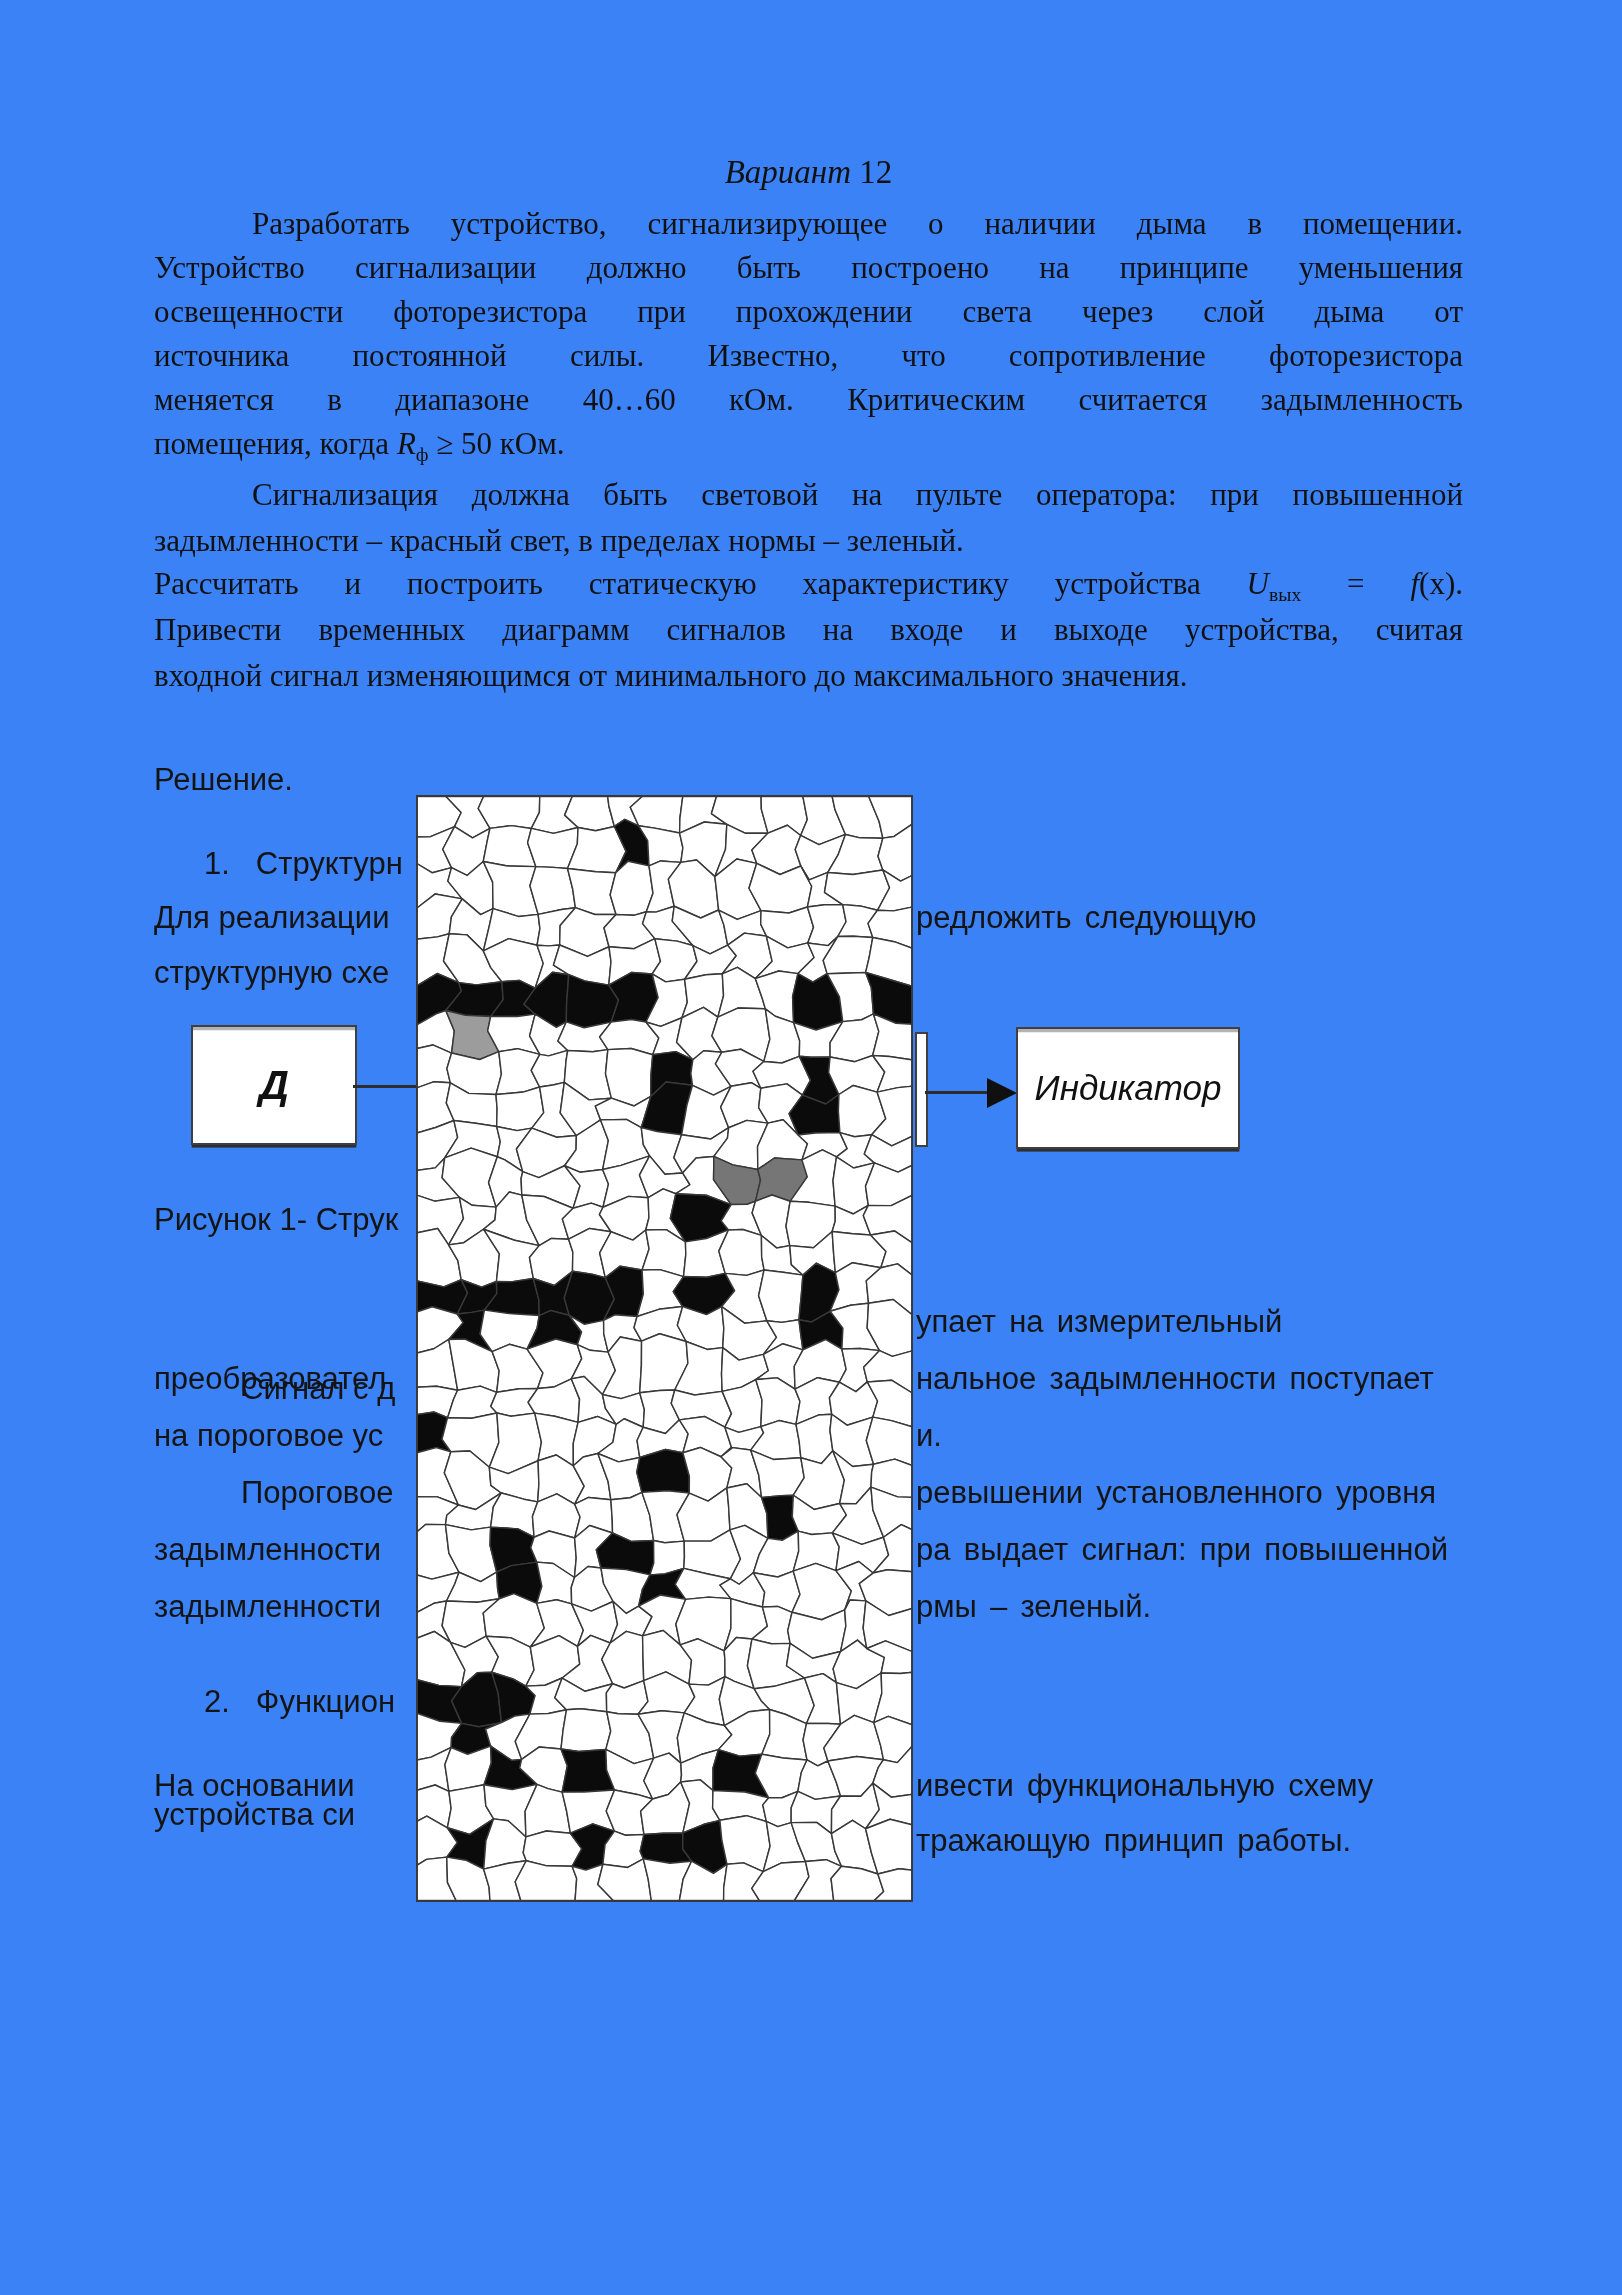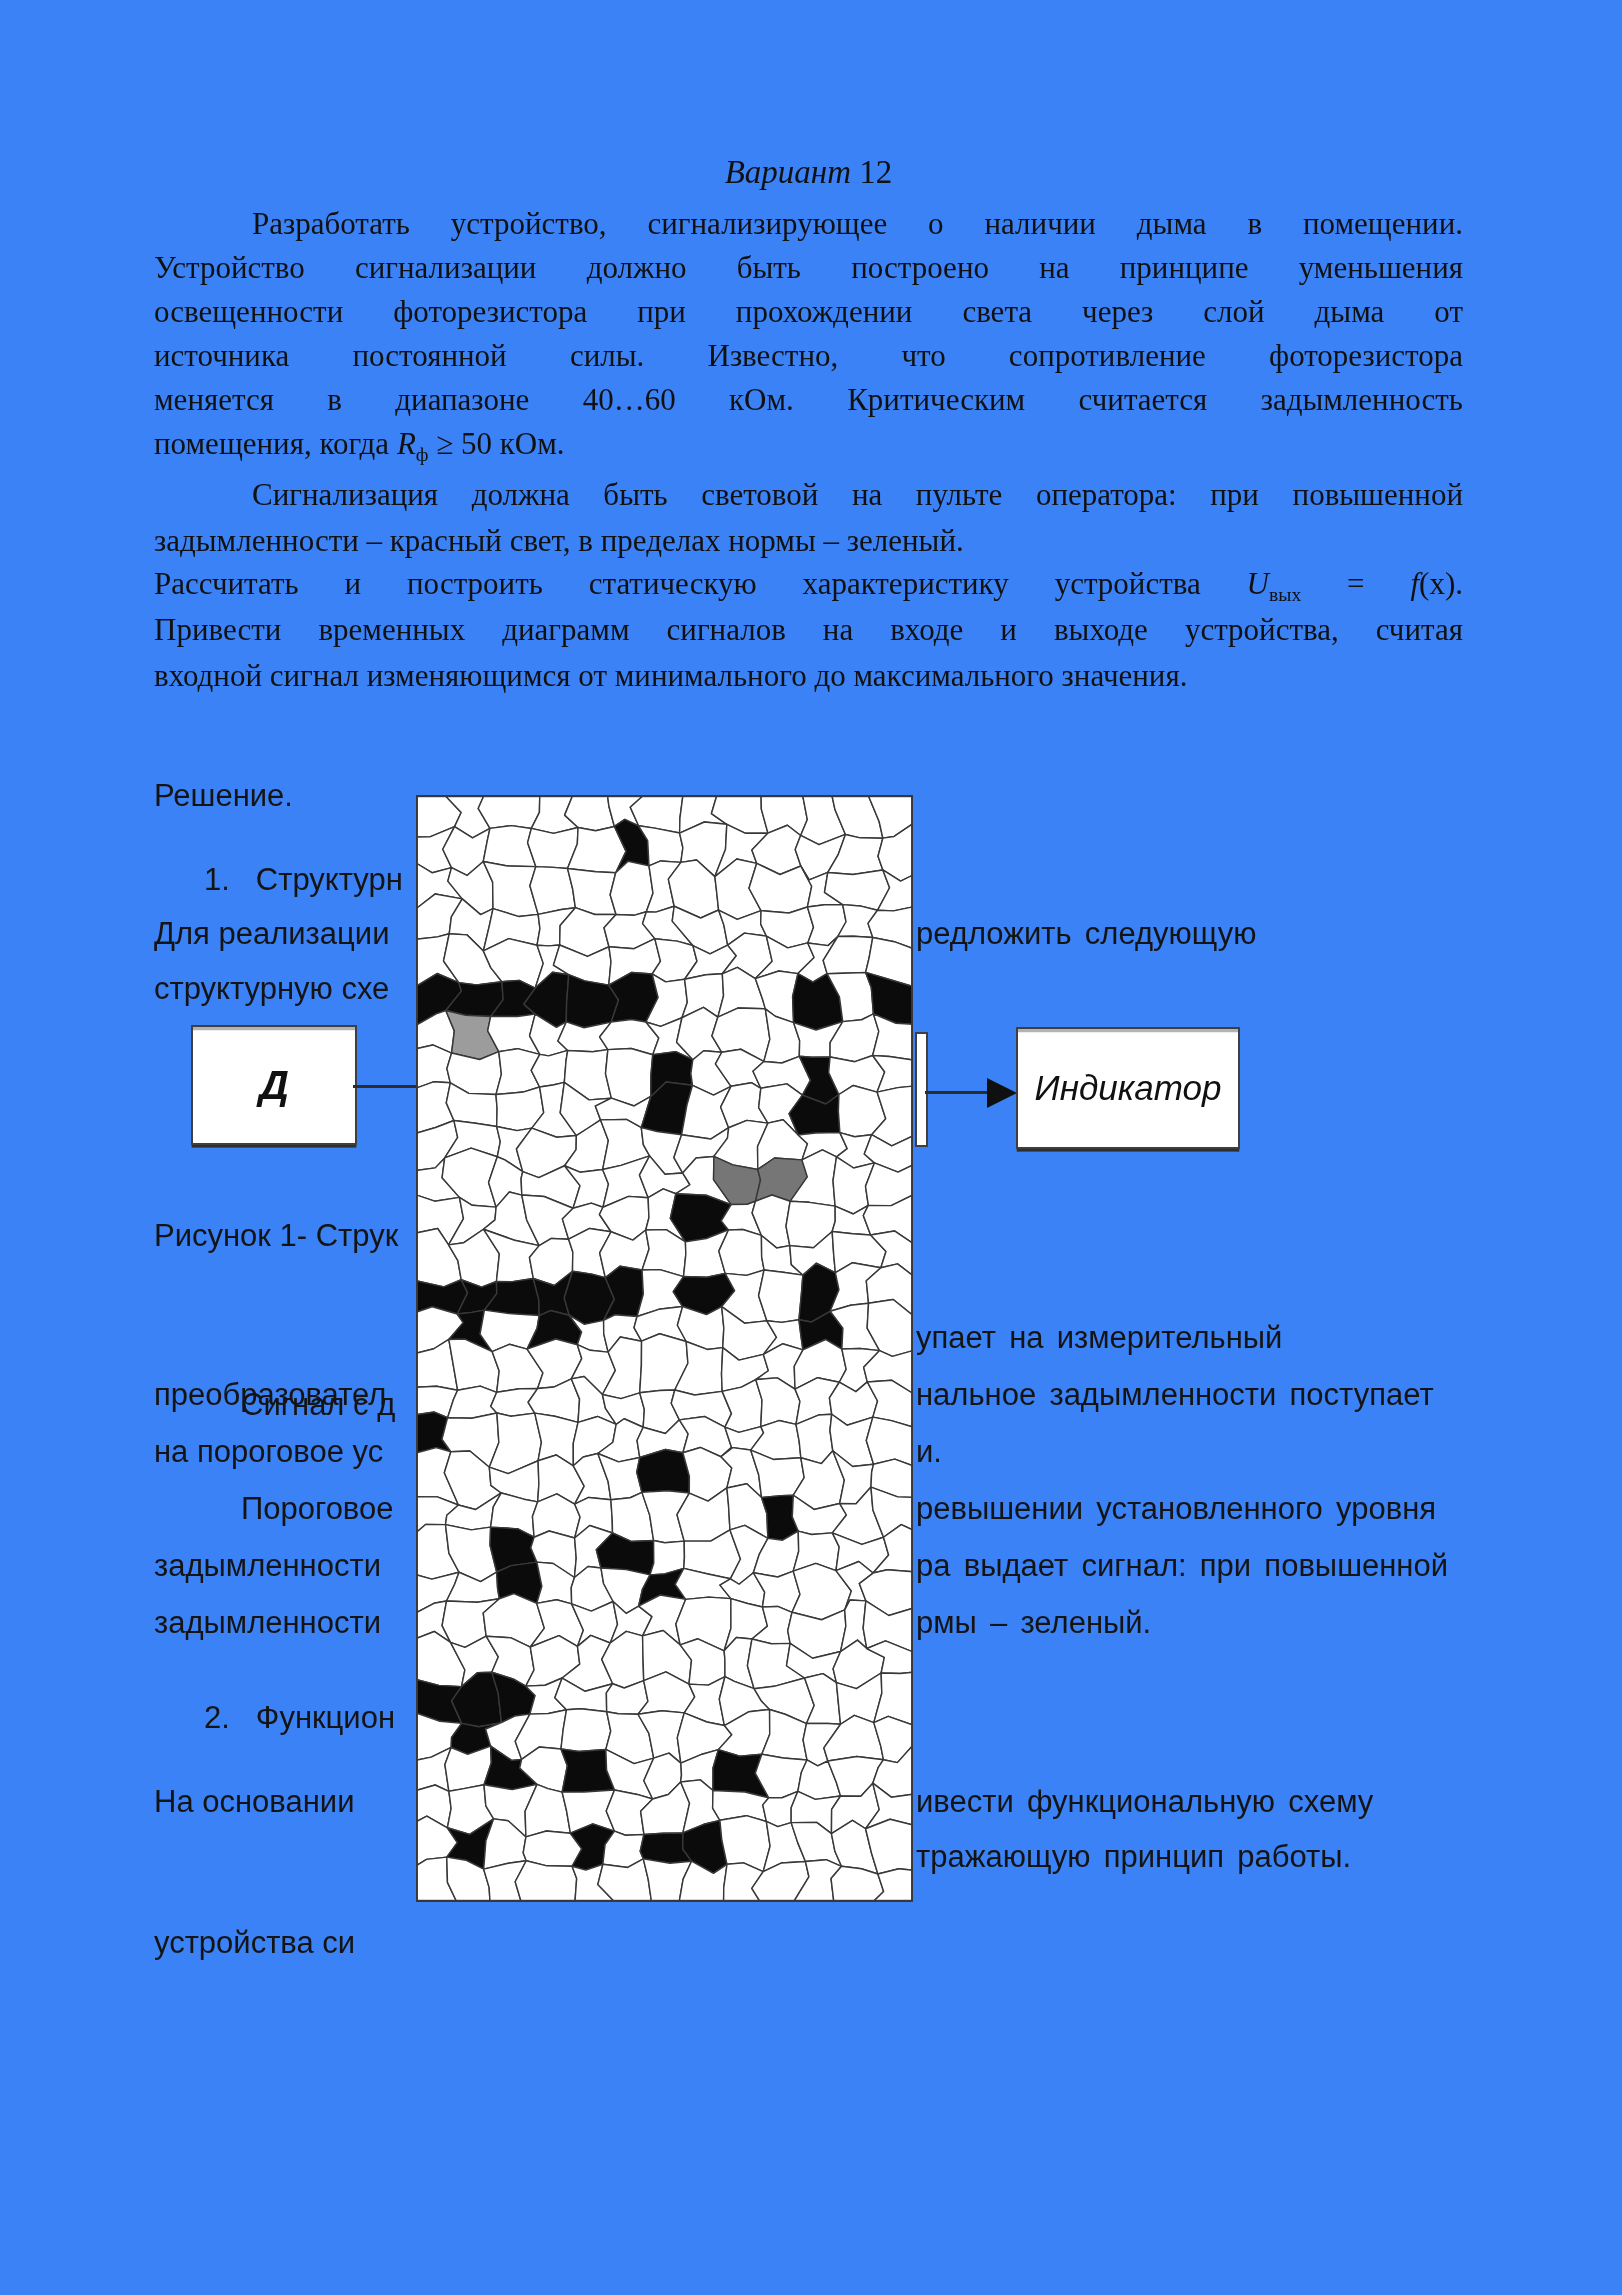--- a/index.html
+++ b/index.html
@@ -10,21 +10,21 @@
              font-size:33px;font-style:italic;}
   .doc-title .num{font-style:normal;}
   .serif-block{position:absolute;left:154px;width:1309px;font-size:31px;}
   .sline{height:44px;line-height:44px;white-space:nowrap;}
   .p23 .sline{height:46px;line-height:46px;}
   .just{text-align:justify;text-align-last:justify;white-space:normal;}
   .indent{text-indent:98px;}
   sub{font-size:19.6px;}
   
   .sans{position:absolute;font-family:"Liberation Sans", sans-serif;font-size:31px;
-        line-height:37px;white-space:pre;color:#141414;margin-top:16px;}
+        line-height:37px;white-space:pre;color:#141414;}
   .rfrag{word-spacing:4.6px;}
   .itemgap{display:inline-block;width:26px;}
   
   .block-box{position:absolute;background:#fff;border:2px solid #3f3f3f;
              box-shadow: inset 0 3.9px 0 -0.7px #b3b3b3, 0 3.3px 0 -0.7px #2f2f2f;
              display:flex;align-items:center;justify-content:center;
              font-family:"Liberation Sans", sans-serif;font-style:italic;}
   .hline{position:absolute;background:#2c2c2c;}
   .arrow-head{position:absolute;width:0;height:0;
               border-top:15.7px solid transparent;border-bottom:15.7px solid transparent;
@@ -95,21 +95,21 @@
   <div class="sans rfrag" style="left:916px;top:1531px">ра выдает сигнал: при повышенной</div>
 
   <div class="sans" style="left:154px;top:1588px">задымленности</div>
   <div class="sans rfrag" style="left:916px;top:1588px">рмы – зеленый.</div>
 
   <div class="sans" style="left:204px;top:1683px"><span>2.</span><span class="itemgap"></span><span>Функцион</span></div>
 
   <div class="sans" style="left:154px;top:1767px">На основании</div>
   <div class="sans rfrag" style="left:916px;top:1767px">ивести функциональную схему</div>
 
-  <div class="sans" style="left:154px;top:1908px">устройства си</div>
+  <div class="sans" style="left:154px;top:1796px">устройства си</div>
   <div class="sans rfrag" style="left:916px;top:1822px">тражающую принцип работы.</div>
 
   <div class="mosaic" id="mosaic"><svg width="497" height="1107" viewBox="0 0 760 1692">
         <polygon points="0.0,0.0 29.9,0.0 44.2,0.0 69.1,26.3 59.0,47.9 21.3,63.6 0.0,63.8 0.0,30.5" fill="#ffffff" stroke="#383838" stroke-width="2.2" stroke-linejoin="round"></polygon>
         <polygon points="44.2,0.0 81.6,0.0 104.1,0.0 95.1,20.2 113.1,50.6 86.5,65.2 59.0,47.9 69.1,26.3" fill="#ffffff" stroke="#383838" stroke-width="2.2" stroke-linejoin="round"></polygon>
         <polygon points="104.1,0.0 147.6,0.0 189.3,0.0 188.7,26.1 176.4,50.7 146.2,46.4 113.1,50.6 95.1,20.2" fill="#ffffff" stroke="#383838" stroke-width="2.2" stroke-linejoin="round"></polygon>
         <polygon points="189.3,0.0 218.8,0.0 239.7,0.0 227.3,30.4 247.8,49.3 210.2,58.3 176.4,50.7 188.7,26.1" fill="#ffffff" stroke="#383838" stroke-width="2.2" stroke-linejoin="round"></polygon>
         <polygon points="239.7,0.0 264.0,0.0 292.9,0.0 295.0,16.9 303.4,47.7 274.7,54.3 247.8,49.3 227.3,30.4" fill="#ffffff" stroke="#383838" stroke-width="2.2" stroke-linejoin="round"></polygon>
         <polygon points="292.9,0.0 321.6,0.0 348.0,0.0 327.6,18.2 340.4,46.7 319.3,36.9 303.4,47.7 295.0,16.9" fill="#ffffff" stroke="#383838" stroke-width="2.2" stroke-linejoin="round"></polygon>
         <polygon points="348.0,0.0 370.9,0.0 408.2,0.0 403.6,35.0 403.1,57.8 365.0,50.3 340.4,46.7 327.6,18.2" fill="#ffffff" stroke="#383838" stroke-width="2.2" stroke-linejoin="round"></polygon>

